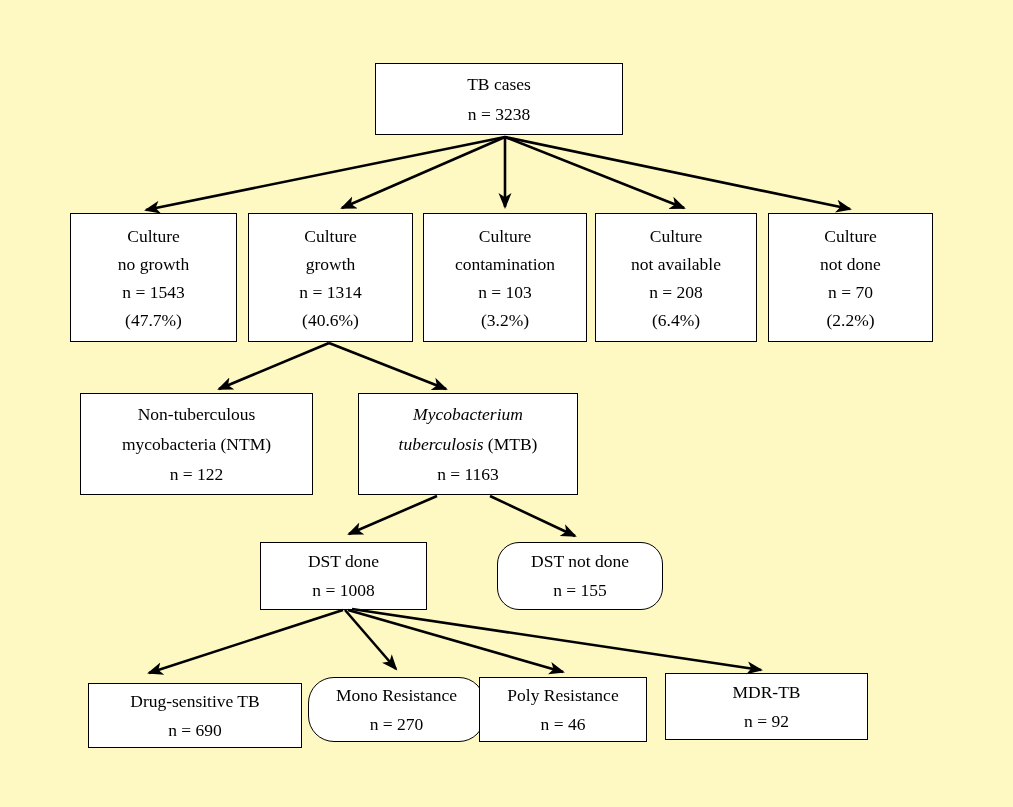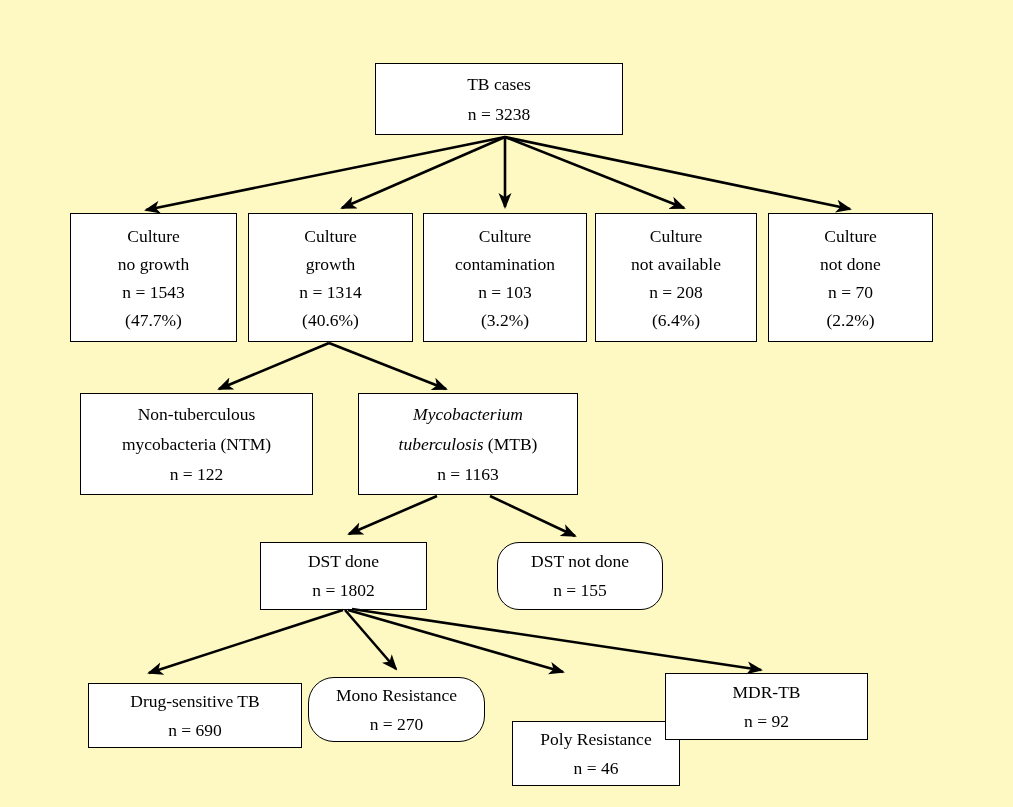--- a/index.html
+++ b/index.html
@@ -37,21 +37,21 @@
   #n-cg   { left: 248px; top: 213px; width: 165px; height: 129px; }
   #n-cc   { left: 423px; top: 213px; width: 164px; height: 129px; }
   #n-cna  { left: 595px; top: 213px; width: 162px; height: 129px; }
   #n-cnd  { left: 768px; top: 213px; width: 165px; height: 129px; }
   #n-ntm  { left:  80px; top: 393px; width: 233px; height: 102px; }
   #n-mtb  { left: 358px; top: 393px; width: 220px; height: 102px; }
   #n-dd   { left: 260px; top: 542px; width: 167px; height:  68px; }
   #n-dnd  { left: 497px; top: 542px; width: 166px; height:  68px; border-radius: 22px; }
   #n-ds   { left:  88px; top: 677px; width: 214px; height:  65px; margin-top: 6px; }
   #n-mono { left: 308px; top: 677px; width: 177px; height:  65px; border-radius: 26px; }
-  #n-poly { left: 512px; top: 677px; width: 168px; height:  65px; margin-top: 44px; }
+  #n-poly { left: 479px; top: 677px; width: 168px; height:  65px; }
   #n-mdr  { left: 665px; top: 673px; width: 203px; height:  67px; justify-content: center; }
 
   svg.edges {
     position: absolute;
     left: 0; top: 0;
     width: 1013px; height: 807px;
     z-index: 2;
     pointer-events: none;
   }
   svg.edges line { stroke: #000000; stroke-width: 2.6px; }
@@ -104,21 +104,21 @@
     <span class="ln">n = 122</span>
   </div>
   <div class="node lh30" id="n-mtb">
     <span class="ln it">Mycobacterium</span>
     <span class="ln"><span class="it">tuberculosis</span> <span>(MTB)</span></span>
     <span class="ln">n = 1163</span>
   </div>
 
   <div class="node lh29" id="n-dd">
     <span class="ln">DST done</span>
-    <span class="ln">n = 1802</span>
+    <span class="ln">n = 1008</span>
   </div>
   <div class="node lh29" id="n-dnd">
     <span class="ln">DST not done</span>
     <span class="ln">n = 155</span>
   </div>
 
   <div class="node lh29" id="n-ds">
     <span class="ln">Drug-sensitive TB</span>
     <span class="ln">n = 690</span>
   </div>

